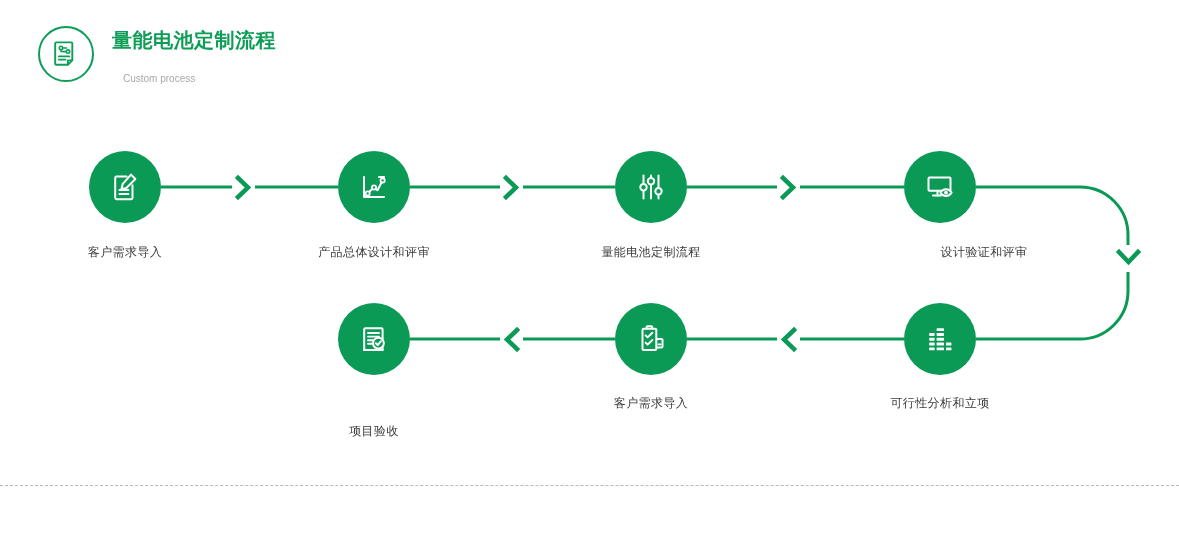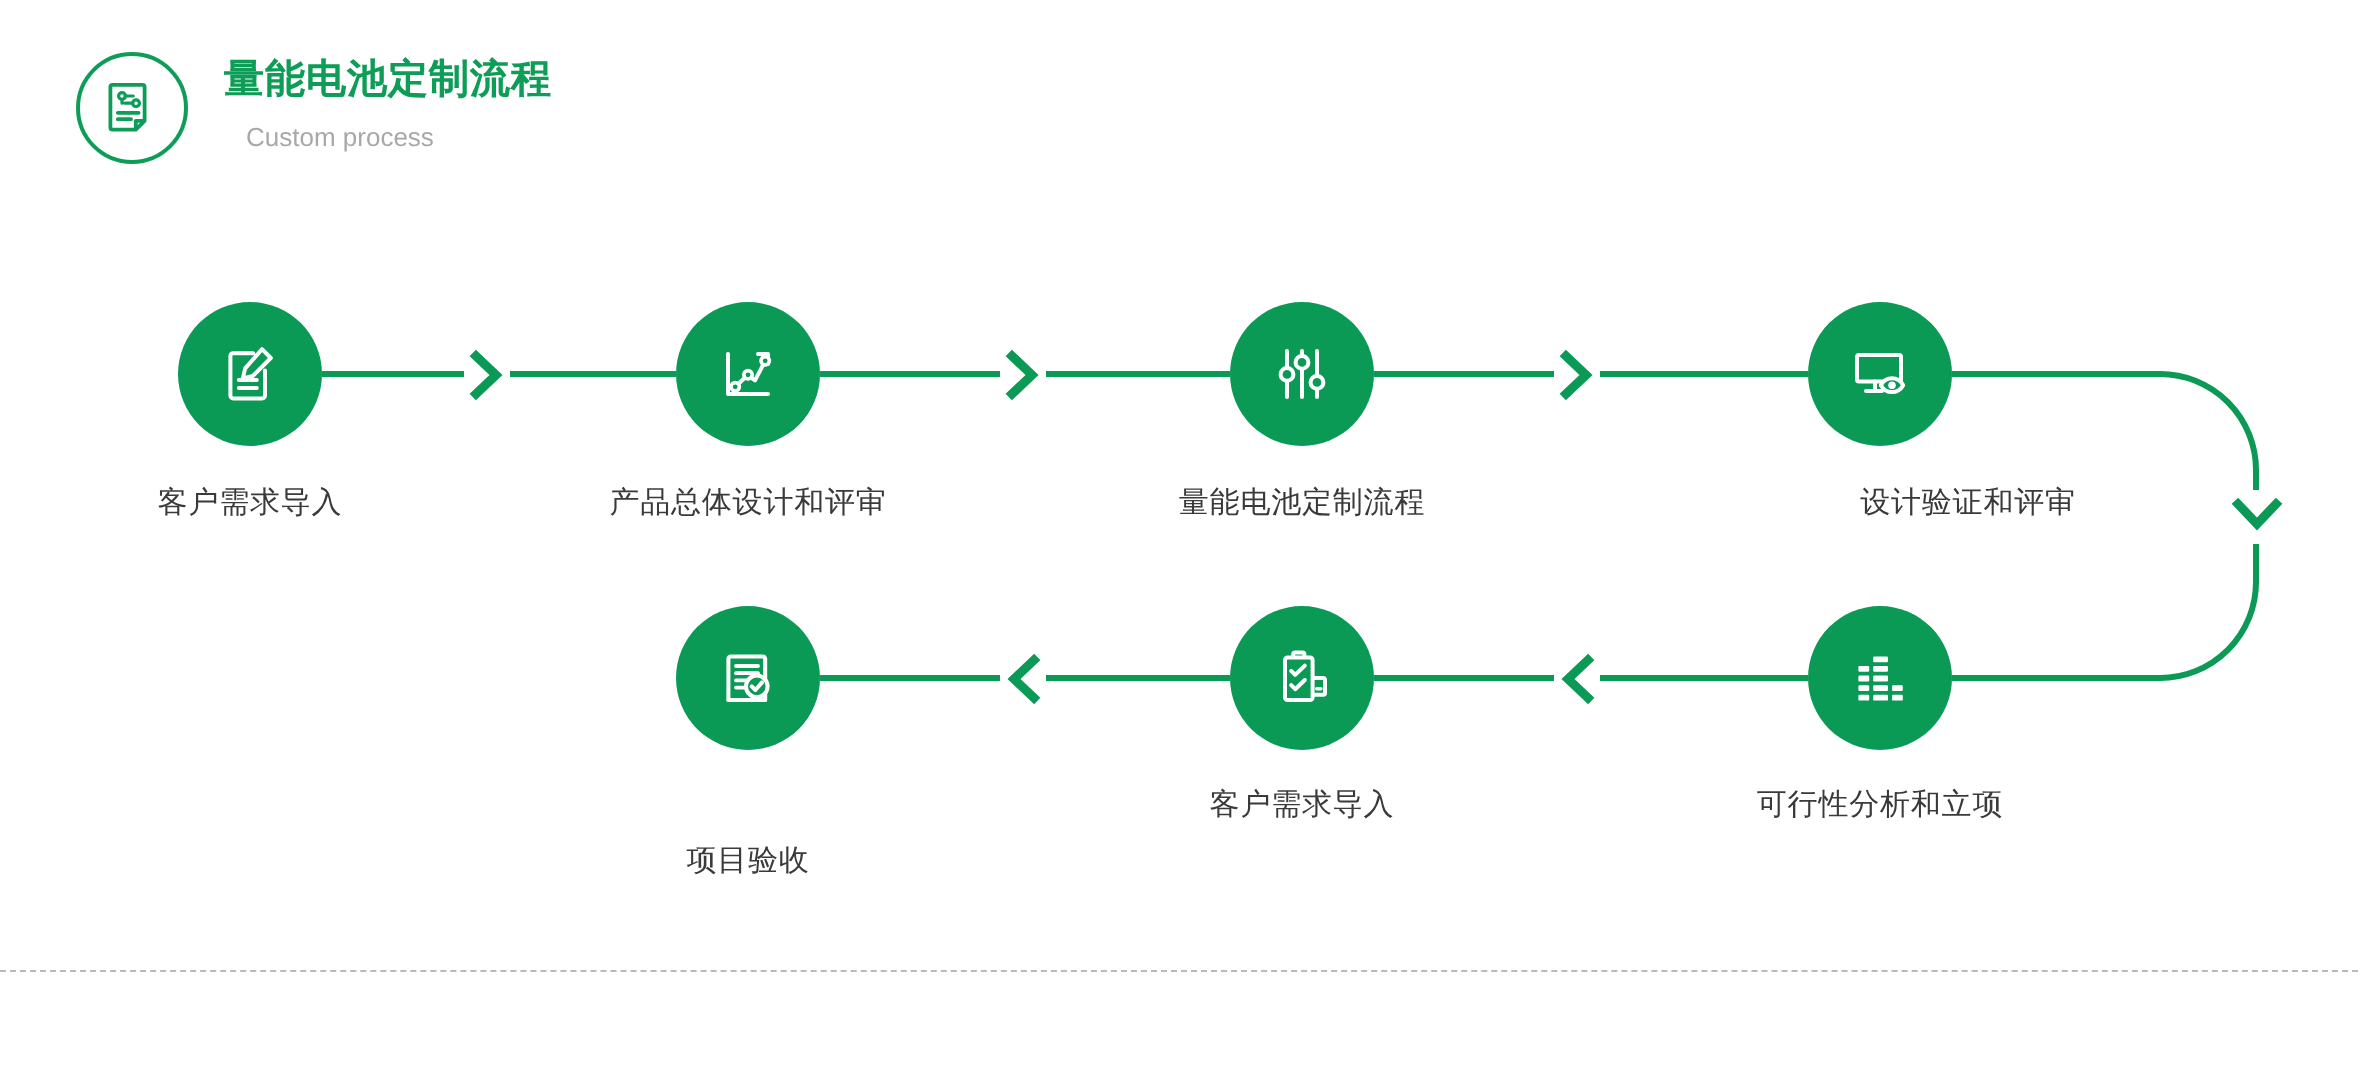--- a/index.html
+++ b/index.html
@@ -47,23 +47,23 @@
   .header-title {
     color: #0e9d57;
     font-size: 20px;
     font-weight: bold;
     line-height: 28px;
     letter-spacing: 0.5px;
     white-space: nowrap;
   }
   .header-subtitle {
     color: #a8a8a8;
-    font-size: 13px;
+    font-size: 10px;
     line-height: 22px;
-    margin-top: 4px;
+    margin-top: 14px;
     padding-left: 11px;
     white-space: nowrap;
   }
 
   
   .flow {
     position: absolute;
     left: 0;
     top: 0;
     width: 1179px;
@@ -82,21 +82,21 @@
     border-radius: 50%;
     background: #0a9a55;
     display: flex;
     align-items: center;
     justify-content: center;
   }
   .node svg { display: block; }
 
   .node-label {
     position: absolute;
-    font-size: 15px;
+    font-size: 12px;
     color: #3a3a3a;
     line-height: 18px;
     white-space: nowrap;
     text-align: center;
     transform: translateX(-50%);
     letter-spacing: 0.4px;
   }
 
   
   .divider {

